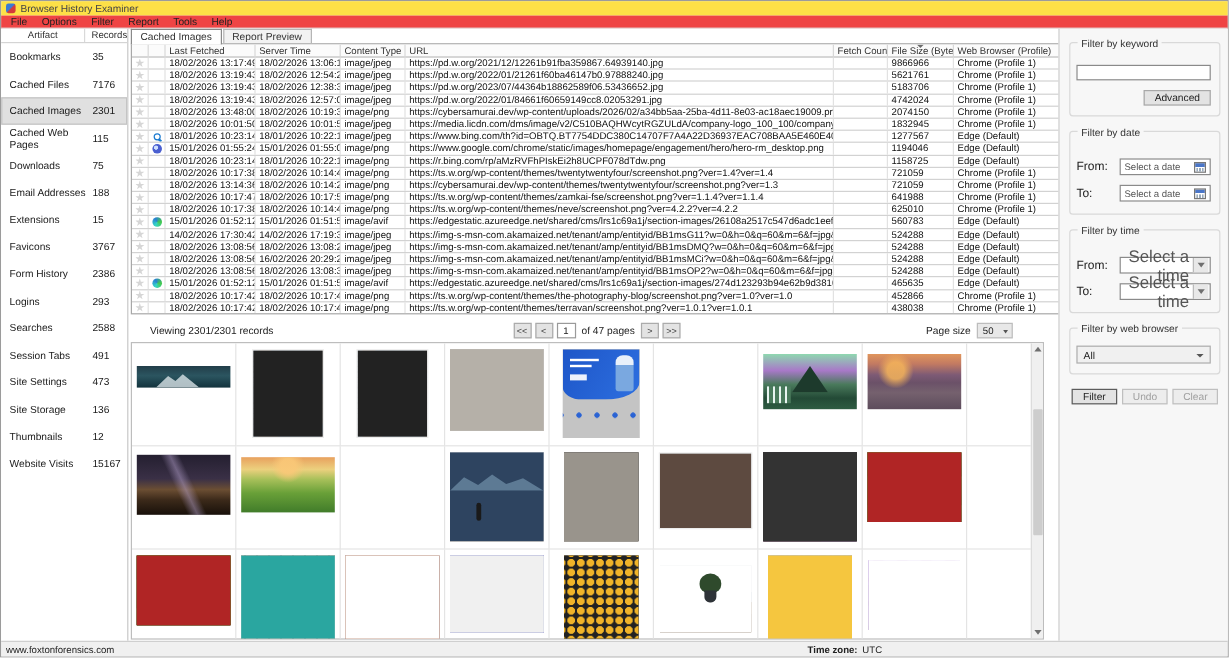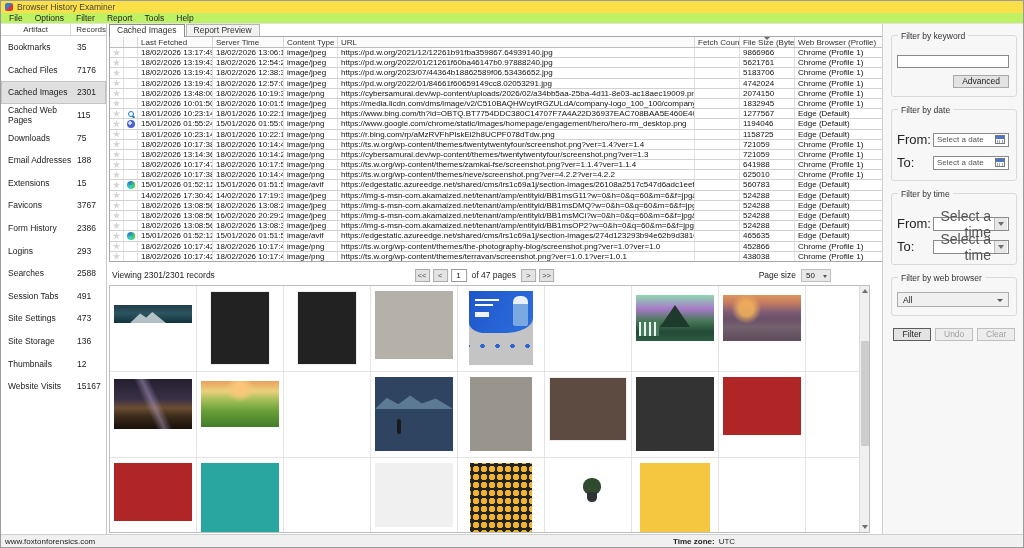--- a/index.html
+++ b/index.html
@@ -4,21 +4,21 @@
 <style>
   * { box-sizing: border-box; margin: 0; padding: 0; }
   html,body { width:1024px; height:548px; overflow:hidden; }
   body { font-family:"Liberation Sans", sans-serif; color:#1a1a1a; background:#f0f0f0; }
   .window { position:relative; width:1024px; height:548px; background:#f0f0f0; border:1px solid #9b9b9b; }
 
   
   .titlebar { height:12px; background:#fde047; display:flex; align-items:center; padding-left:4px; }
   .app-icon { width:8px; height:8px; border-radius:2px; background:linear-gradient(135deg,#3a7bd5 0 45%,#d53a3a 55% 100%); margin-right:4px; flex:none; }
   .title-text { font-size:8.5px; color:#444; }
-  .menubar { height:11px; background:#bef264; display:flex; align-items:center; padding-left:2px; border-bottom:1px solid #e2e2e2; }
+  .menubar { height:11px; background:#ef4444; display:flex; align-items:center; padding-left:2px; border-bottom:1px solid #e2e2e2; }
   .menu-item { font-size:8.5px; color:#222; padding:0 6px; height:11px; line-height:11px; }
 
   
   .content { position:absolute; top:23px; left:0; right:0; bottom:13px; background:#fff; }
   .sidebar { position:absolute; left:0; top:0; bottom:0; width:106px; background:#fff; border-right:1px solid #c8c8c8; }
   .main { position:absolute; left:107px; top:0; width:774px; bottom:0; background:#fff; }
   .filterpanel { position:absolute; left:881px; right:0; top:0; bottom:0; background:#f7f7f7; border-left:1px solid #cfcfcf; padding:6px 6px 0 8px; }
 
   
   .side-head { display:flex; height:12px; border-bottom:1px solid #d4d4d4; font-size:8px; color:#333; }
@@ -53,21 +53,21 @@
 
   
   .vscroll { position:absolute; right:0; top:0; bottom:0; width:10px; background:#f0f0f0; border-left:1px solid #dcdcdc; }
   .sb-arrow { position:absolute; left:0; width:10px; height:10px; display:flex; align-items:center; justify-content:center; }
   .sb-up { top:0; } .sb-down { bottom:0; }
   .tri-up { width:0; height:0; border-left:3px solid transparent; border-right:3px solid transparent; border-bottom:4px solid #6f6f6f; }
   .tri-down { width:0; height:0; border-left:3px solid transparent; border-right:3px solid transparent; border-top:4px solid #6f6f6f; }
   .sb-thumb { position:absolute; left:1px; width:8px; background:#cdcdcd; border-radius:1px; }
 
   
-  .footer-row { position:absolute; left:0; top:243px; width:761px; height:16px; display:flex; align-items:center; font-size:8.5px; }
+  .footer-row { position:absolute; left:13px; top:243px; width:761px; height:16px; display:flex; align-items:center; font-size:8.5px; }
   .viewing { margin-left:4px; color:#222; }
   .pager { position:absolute; left:50%; transform:translateX(-53%); display:flex; align-items:center; gap:3px; }
   .pbtn { min-width:15px; height:13px; background:#e3e3e3; border:1px solid #ababab; font-size:7.5px; line-height:11px; text-align:center; color:#444; padding:0 2px; }
   .pnum { width:16px; height:13px; border:1px solid #9a9a9a; background:#fff; font-size:8px; text-align:center; line-height:12px; }
   .of-pages { color:#222; margin:0 2px; }
   .psize { position:absolute; right:38px; display:flex; align-items:center; gap:5px; }
   .combo-sm { width:30px; height:13px; background:#e8e8e8; border:1px solid #bdbdbd; font-size:8px; padding-left:4px; line-height:12px; position:relative; }
   .combo-sm::after { content:""; position:absolute; right:3px; top:5px; border-left:2.5px solid transparent; border-right:2.5px solid transparent; border-top:3px solid #555; }
 
   
@@ -223,21 +223,21 @@
     linear-gradient(#2a0845,#2a0845) 0 16px/100% 14px,
     linear-gradient(180deg,#8a2ad4 0 35%,#5a1490 35% 65%,#38085e 100%)}
 
   
   .groupbox { position:relative; border:1px solid #d9d9d9; border-radius:3px; margin-bottom:12px; padding:14px 7px 8px 5px; }
   .gb-label { position:absolute; top:-5px; left:6px; background:#f7f7f7; font-size:8.5px; color:#333; padding:0 3px; }
   .kw-input { width:100%; height:13px; border:1px solid #8a8a8a; background:#fff; font-size:8.5px; font-family:"Liberation Sans",sans-serif; padding:0 3px; }
   .btn { height:13px; background:#e3e3e3; border:1px solid #a8a8a8; font-size:8.5px; color:#222; text-align:center; line-height:11px; padding:0 8px; }
   .adv-row { display:flex; justify-content:flex-end; margin-top:7px; }
   .filt-row { display:flex; align-items:center; margin:8px 0; }
-  .filt-row .flabel { width:36px; font-size:13px; color:#222; }
+  .filt-row .flabel { width:36px; font-size:10px; color:#222; }
   .datefield { flex:1; height:14px; border:1px solid #8a8a8a; background:#fff; display:flex; align-items:center; }
   .datefield .ph { flex:1; font-size:8px; color:#555; padding-left:3px; }
   .cal-btn { width:14px; height:12px; margin-right:1px; display:flex; align-items:center; justify-content:center; }
   .cal-icon { width:10px; height:9px; border:1px solid #777; background:linear-gradient(#4a76c8 0 3px, #fff 3px); position:relative; }
   .cal-icon::after { content:""; position:absolute; left:1px; top:4px; width:6px; height:3px; background:repeating-linear-gradient(90deg,#9ab 0 1px,transparent 1px 2.5px); }
   .timefield { flex:1; height:14px; border:1px solid #8a8a8a; background:#fff; display:flex; align-items:center; }
   .timefield .ph { flex:1; font-size:14px; color:#555; text-align:right; padding-right:3px; }
   .dd-btn { width:13px; height:12px; border-left:1px solid #bbb; background:#e8e8e8; display:flex; align-items:center; justify-content:center; margin-right:1px; }
   .combo-wide { height:15px; border:1px solid #adadad; background:#f0f0f0; display:flex; align-items:center; position:relative; }
   .combo-wide .val { flex:1; font-size:8.5px; padding-left:5px; color:#222; }

